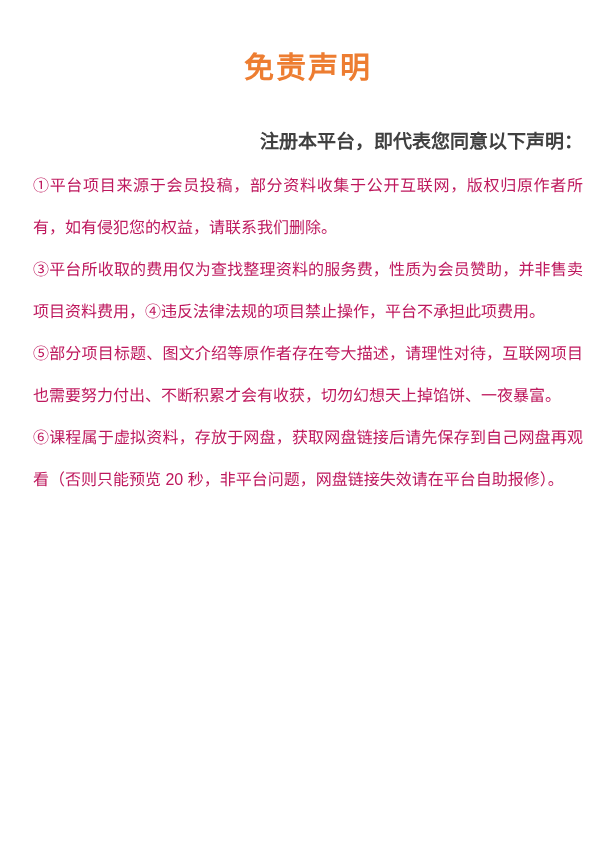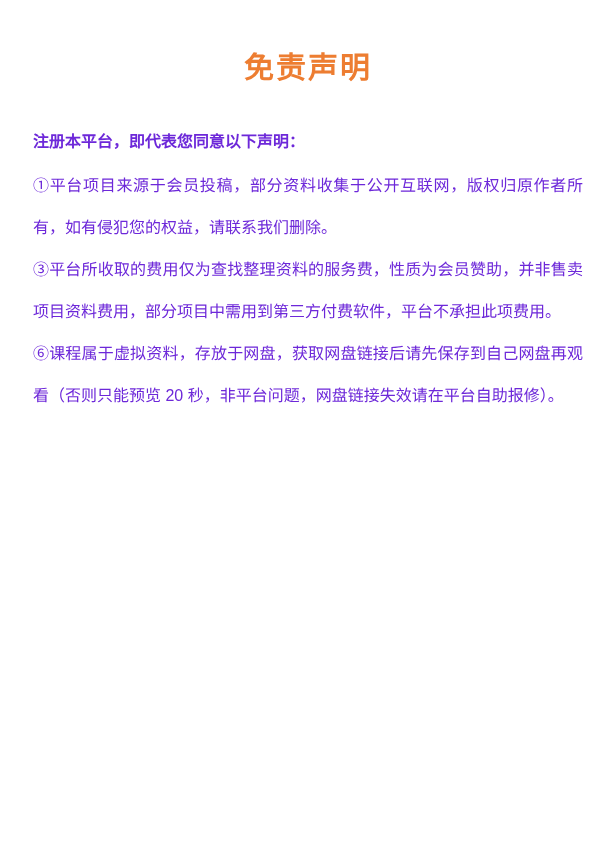--- a/index.html
+++ b/index.html
@@ -24,48 +24,50 @@
     padding-top: 50px;
     text-align: center;
     color: #ED7D31;
     font-size: 30px;
     line-height: 36px;
     font-weight: 700;
     letter-spacing: 2px;
   }
   .intro {
     margin: 45px 0 0 0;
-    color: #6d28d9;
-    font-size: 16px;
+    color: #404040;
+    font-size: 19px;
     line-height: 22px;
     font-weight: 700;
+    text-align: right;
   }
   .paragraphs {
     margin-top: 12px;
   }
   .para {
     margin: 0;
-    color: #6d28d9;
+    color: #be185d;
     font-size: 16px;
     line-height: 42px;
     text-align: justify;
     text-justify: inter-ideograph;
     font-weight: 400;
   }
 </style>
 </head>
 <body>
 
 <div class="page">
   <div class="content">
 
     <h1 class="doc-title">免责声明</h1>
 
     <p class="intro">注册本平台，即代表您同意以下声明：</p>
 
     <div class="paragraphs">
       <p class="para">①平台项目来源于会员投稿，部分资料收集于公开互联网，版权归原作者所有，如有侵犯您的权益，请联系我们删除。</p>
-      <p class="para">③平台所收取的费用仅为查找整理资料的服务费，性质为会员赞助，并非售卖项目资料费用，部分项目中需用到第三方付费软件，平台不承担此项费用。</p>
+      <p class="para">③平台所收取的费用仅为查找整理资料的服务费，性质为会员赞助，并非售卖项目资料费用，④违反法律法规的项目禁止操作，平台不承担此项费用。</p>
+      <p class="para">⑤部分项目标题、图文介绍等原作者存在夸大描述，请理性对待，互联网项目也需要努力付出、不断积累才会有收获，切勿幻想天上掉馅饼、一夜暴富。</p>
       <p class="para">⑥课程属于虚拟资料，存放于网盘，获取网盘链接后请先保存到自己网盘再观看（否则只能预览 20 秒，非平台问题，网盘链接失效请在平台自助报修）。</p>
     </div>
 
   </div>
 </div>
 
 </body></html>

